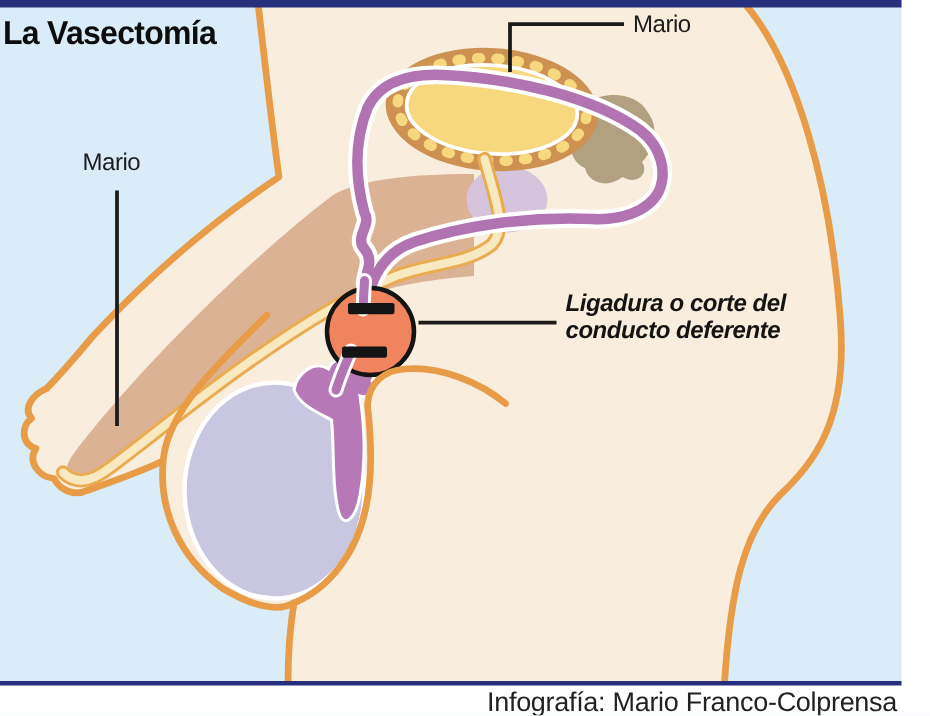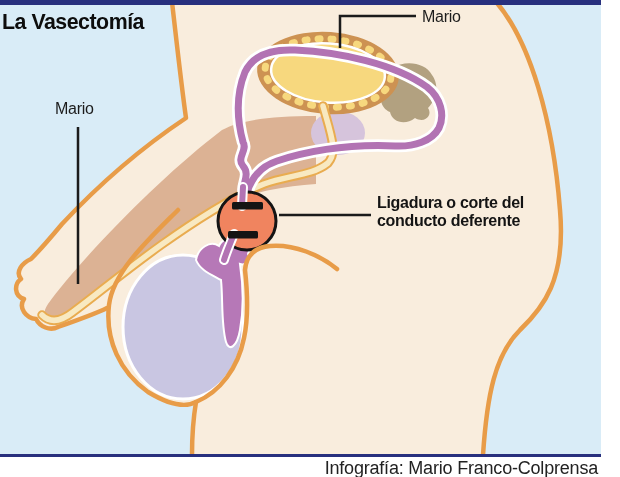--- a/index.html
+++ b/index.html
@@ -12,21 +12,21 @@
   svg.diagram{position:absolute;left:0;top:0;}
   .title{
     position:absolute;left:2px;top:9px;font-size:22px;font-weight:bold;color:#0d0d0d;
     letter-spacing:-0.5px;transform:scaleX(0.97);transform-origin:left top;white-space:nowrap;
   }
   .anno{position:absolute;color:#1c1c1c;font-size:16px;letter-spacing:-0.3px;white-space:nowrap;}
   .label-vejiga{left:422px;top:8px;}
   .label-uretra{left:55px;top:100px;}
   .label-ligadura{
     position:absolute;left:377px;top:194px;width:172px;
-    font-size:16px;font-weight:bold;color:#141414;line-height:1.15;letter-spacing:-0.3px;
+    font-size:16px;font-weight:bold;color:#141414;line-height:1.15;letter-spacing:-0.3px;font-style:italic;
   }
   .credit{
     position:absolute;right:3px;top:458px;font-size:18px;color:#222;letter-spacing:-0.2px;
   }
   .outline{fill:none;stroke:#E89C48;stroke-width:4.5;stroke-linecap:round;stroke-linejoin:round;}
   .pointer{fill:none;stroke:#1b1b1b;stroke-width:2.5;}
   .vas-casing{fill:none;stroke:#fff;stroke-width:12.5;stroke-linecap:round;stroke-linejoin:round;}
   .vas-core{fill:none;stroke-width:7;stroke-linecap:round;stroke-linejoin:round;}
   .stub-casing{fill:none;stroke:#fff;stroke-width:10;stroke-linecap:round;}
   .stub-core{fill:none;stroke-width:6;stroke-linecap:round;}

